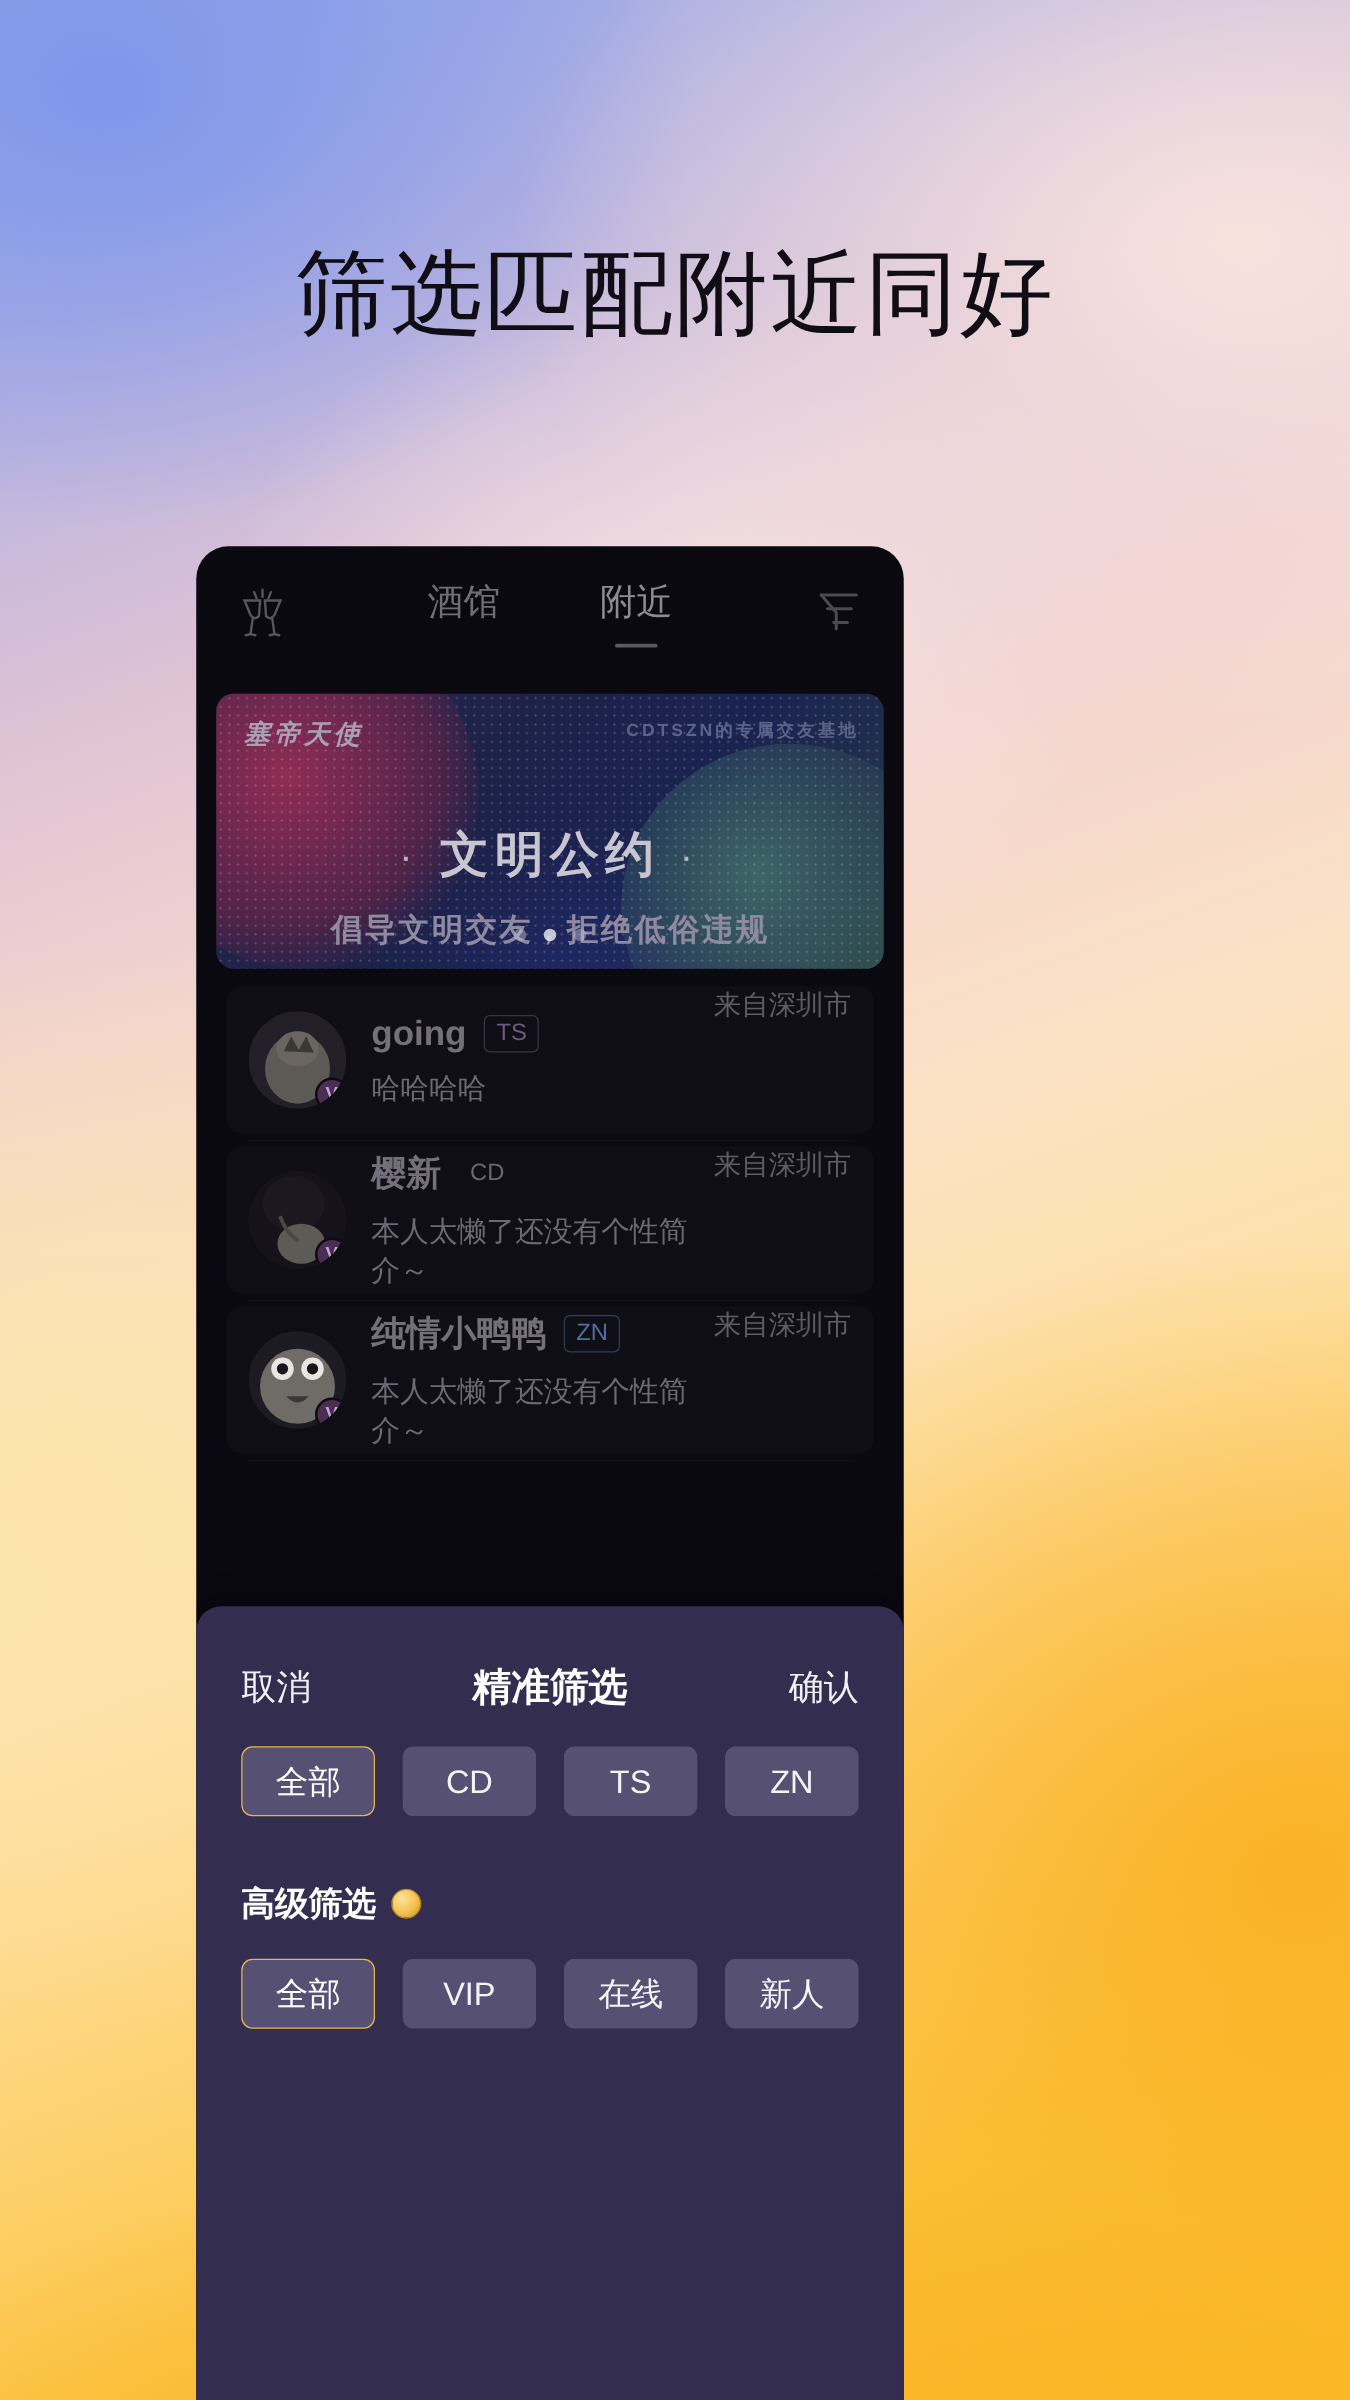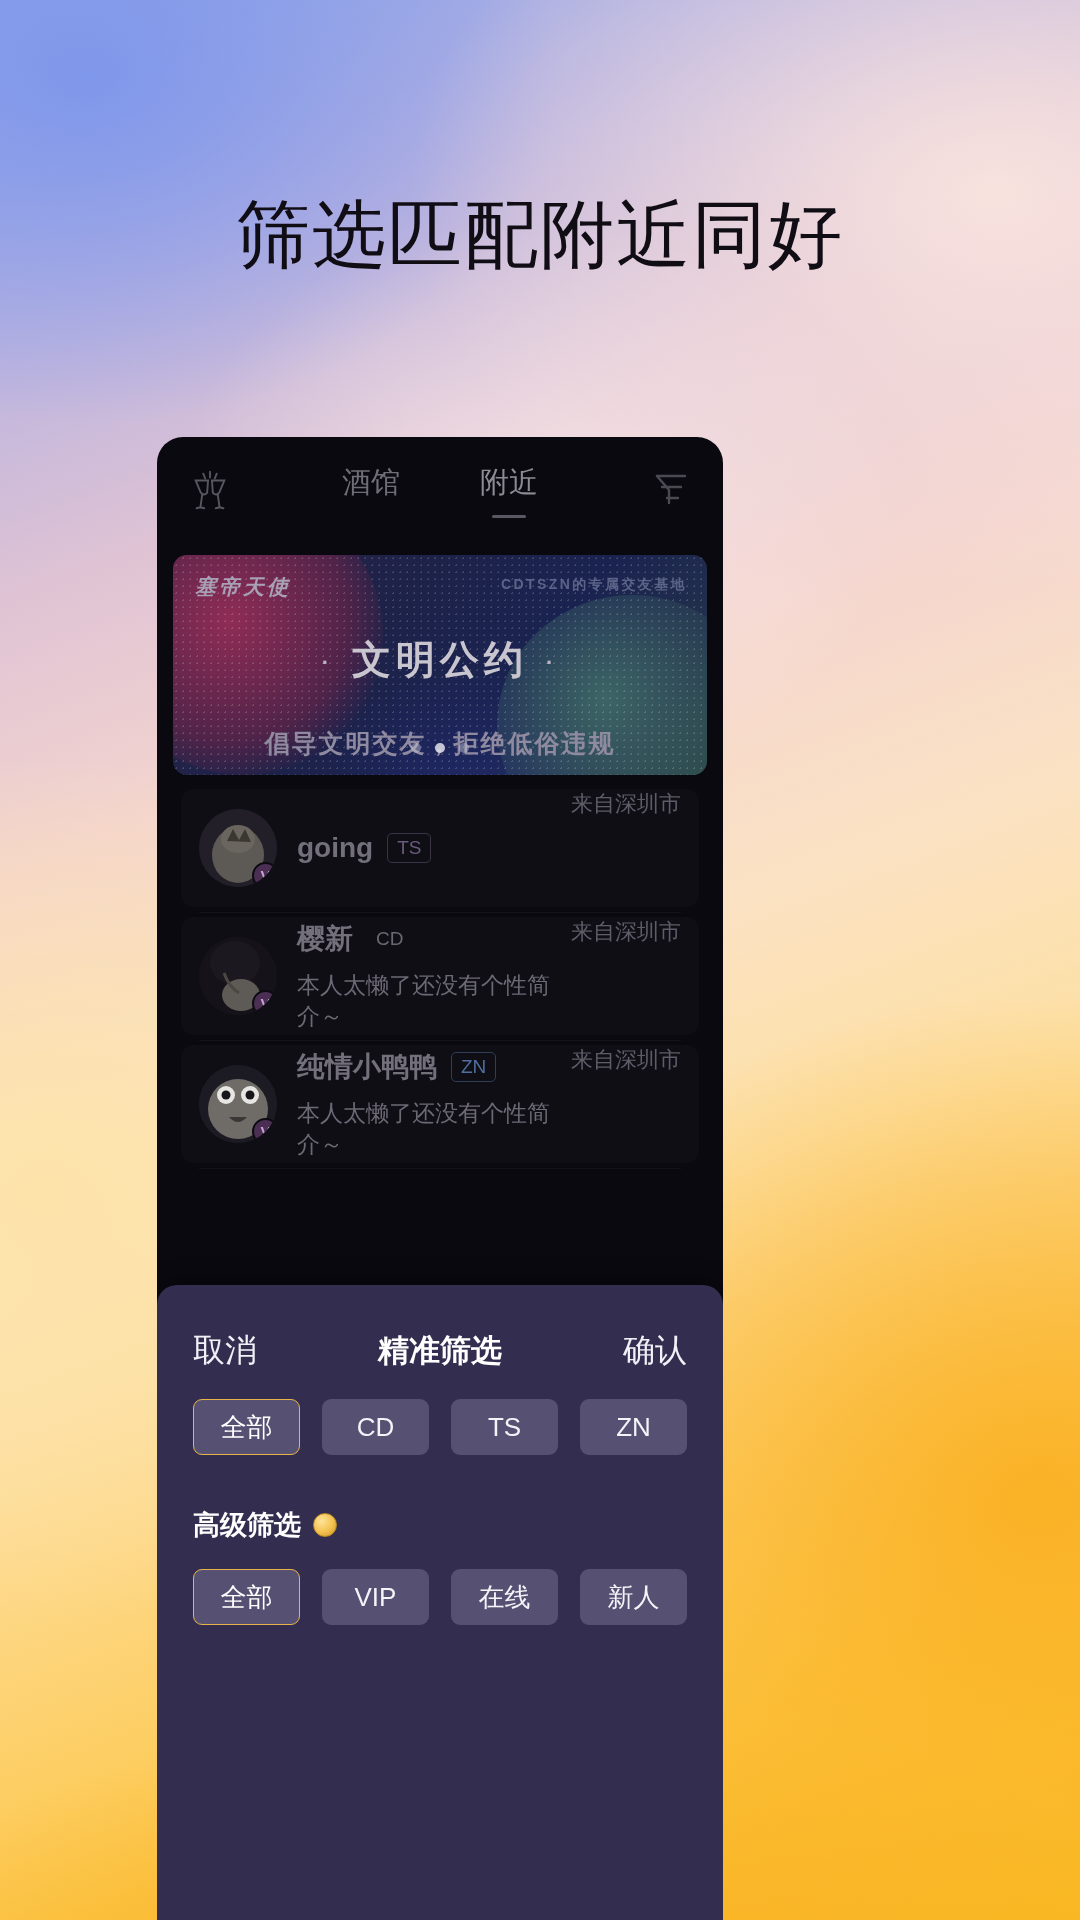--- a/index.html
+++ b/index.html
@@ -73,21 +73,21 @@
     background-size:7px 7px;}
   .banner .brand{
     position:absolute; left:22px; top:18px; font-size:21px; font-weight:700;
     color:#a8a0b4; letter-spacing:3px; font-style:italic;
   }
   .banner .corner{
     position:absolute; right:20px; top:21px; font-size:14px; letter-spacing:2.4px;
     color:#5b6488; font-weight:700;
   }
   .banner .big{
-    position:absolute; left:0; right:0; top:78px; text-align:center;
+    position:absolute; left:0; right:0; top:102px; text-align:center;
     color:#c9c5cf; font-size:39px; font-weight:800; letter-spacing:5px;
   }
   .banner .big .dot{ color:#b9b4c4; font-size:22px; vertical-align:middle; padding:0 18px;}
   .banner .sub{
     position:absolute; left:0; right:0; top:172px; text-align:center;
     color:#8f8aa0; font-size:25px; font-weight:800; letter-spacing:2px;
   }
   .banner .pager{ position:absolute; left:0; right:0; bottom:22px; display:flex; justify-content:center; gap:14px; }
   .banner .pager i{ width:10px;height:10px;border-radius:50%;background:rgba(200,200,215,.45); display:block;}
   .banner .pager i.on{ background:rgba(225,225,235,.85); }
@@ -128,21 +128,21 @@
   
   .sheet{
     position:absolute; left:0; right:0; bottom:0; height:672px;
     background:#332d4f; border-radius:20px 20px 0 0;
     box-shadow:0 -4px 22px rgba(0,0,0,.45);
   }
   .sheet .shead{
     display:flex; align-items:center; justify-content:space-between;
     padding:44px 36px 0;
   }
-  .sheet .sh-side{ color:#f2f0f7; font-size:32px; }
+  .sheet .sh-side{ color:#f2f0f7; font-size:28px; }
   .sheet .sh-title{ color:#ffffff; font-size:31px; font-weight:700; }
   .sec{ padding:0 36px; }
   .sec .slabel{
     display:flex; align-items:center; gap:12px;
     color:#ffffff; font-size:27px; font-weight:600;
     margin-top:52px;
   }
   .coin{
     width:24px;height:24px;border-radius:50%;
     background:radial-gradient(circle at 35% 32%, #ffe49a 0%, #f2c14e 55%, #c98f22 100%);
@@ -226,20 +226,21 @@
           <ellipse cx="39" cy="30" rx="17" ry="14" fill="#6a665f"></ellipse>
           <path d="M28 32 L34 20 L40 31 L46 20 L52 33 Z" fill="#3a3830"></path>
         </svg>
         <span class="vbadge">V</span>
       </div>
       <div class="rinfo">
         <div class="rtop">
           <span class="rname">going</span>
           <span class="tag ts">TS</span>
         </div>
+        <div class="rbio">哈哈哈哈</div>
       </div>
       <div class="rloc">来自深圳市</div>
     </div>
 
     <div class="row">
       <div class="av">
         <svg class="ph" viewBox="0 0 78 78">
           <rect width="78" height="78" fill="#151319"></rect>
           <ellipse cx="36" cy="26" rx="25" ry="22" fill="#1b1820"></ellipse>
           <ellipse cx="42" cy="58" rx="19" ry="16" fill="#5e5b56"></ellipse>

